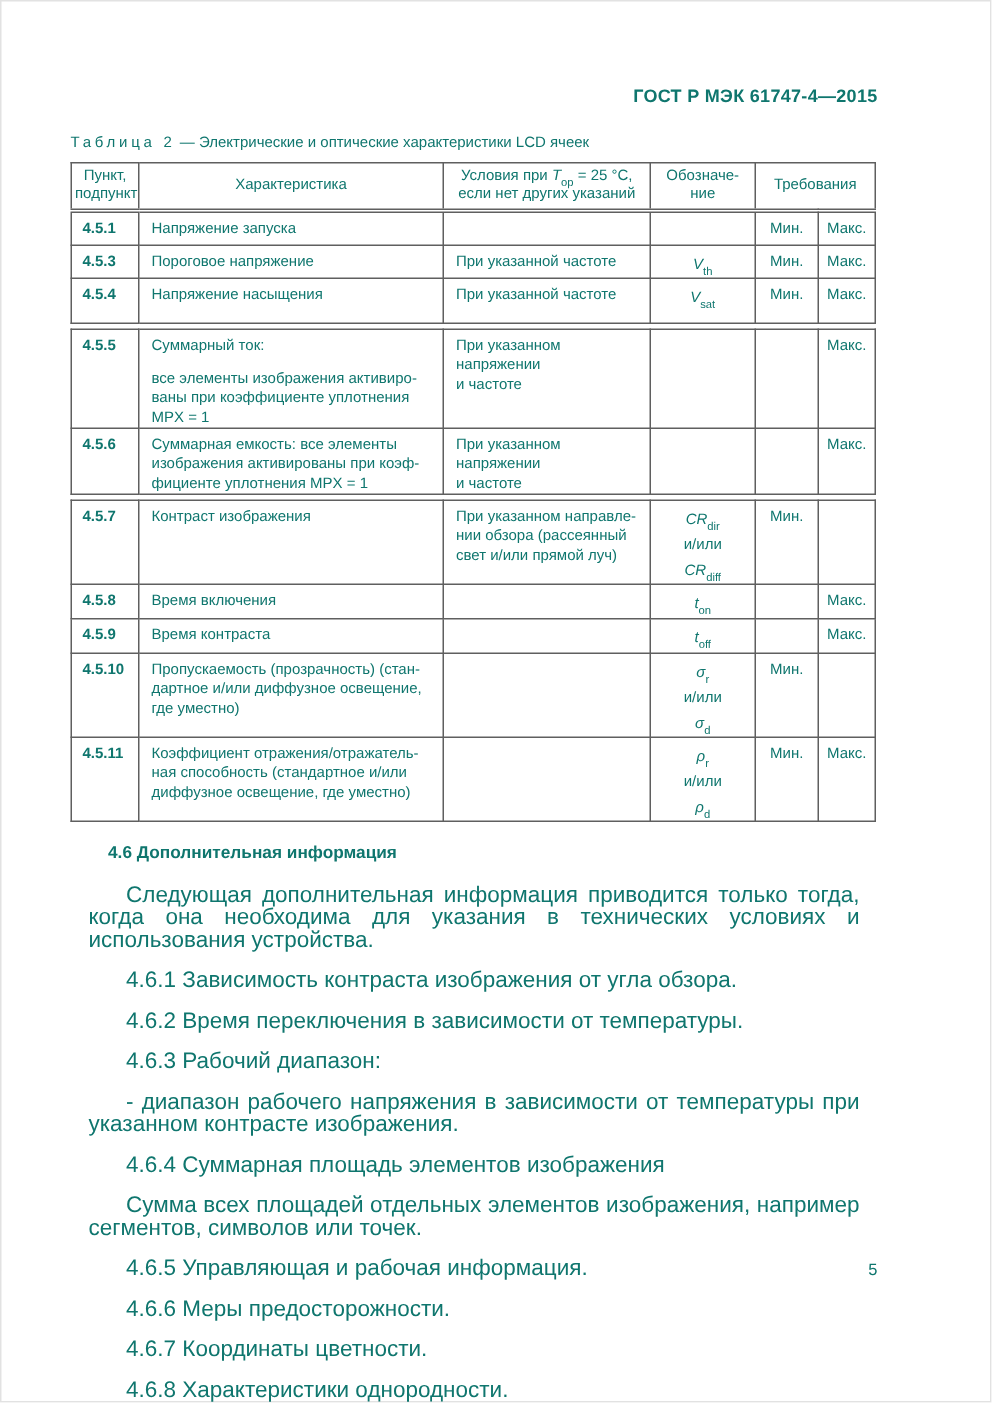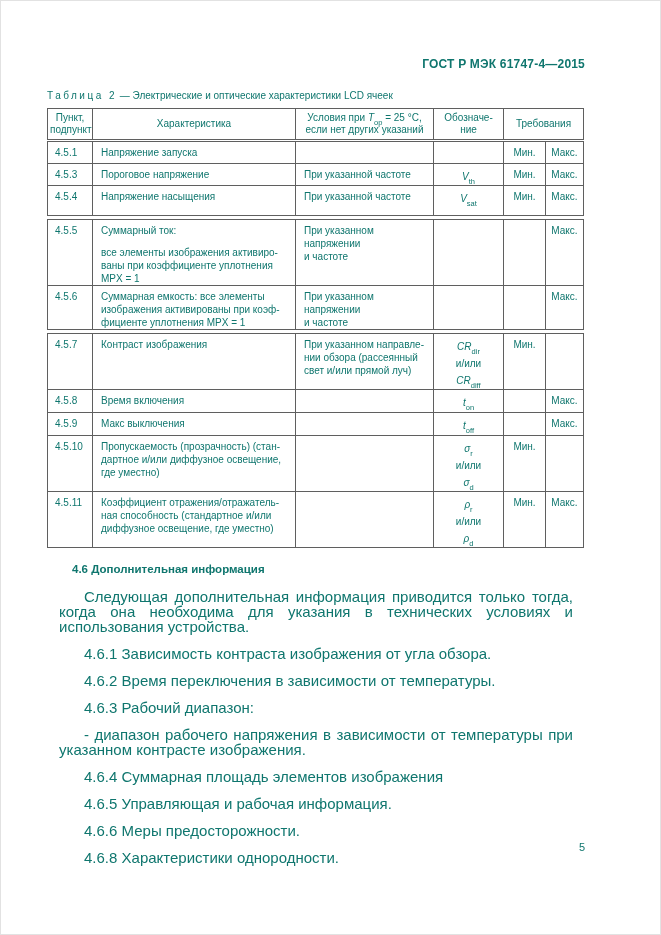--- a/index.html
+++ b/index.html
@@ -31,21 +31,21 @@
     font-size:10px;font-weight:normal;
     vertical-align:top;
     padding:0;overflow:hidden;
   }
   .tbl th{
     text-align:center;vertical-align:middle;
     line-height:12px;padding:3px 2px;
     border-bottom:3px double #5f5f5f;
     height:31px;box-sizing:border-box;
   }
-  td.c-item{padding:5px 2px 0 7px;}
+  td.c-item{padding:5px 2px 0 7px;font-weight:bold;}
   td.c-char,td.c-cond{padding:4px 6px 0 8px;line-height:13px;}
   td.c-sym{text-align:center;padding-top:4px;}
   td.c-min,td.c-max{text-align:center;padding-top:5px;}
   .blank-line{height:9px;}
   .sym-line{line-height:17px;}
   .tbl i,.caption i,th i{font-style:italic;}
   sub{font-size:7.5px;line-height:0;position:relative;top:1px;}
   .section{position:absolute;top:562px;left:47px;width:538px;}
   .sec-heading{
     font-size:11.5px;font-weight:bold;
@@ -212,21 +212,21 @@
             <td class="c-cond"></td>
             <td class="c-sym">
               <div class="sym-line"><i>t</i><sub>on</sub></div>
             </td>
             <td class="c-min"></td>
             <td class="c-max">Макс.</td>
           </tr>
           <tr style="height: 23px;">
             <td class="c-item">4.5.9</td>
             <td class="c-char">
-              <div>Макс выключения</div>
+              <div>Время контраста</div>
             </td>
             <td class="c-cond"></td>
             <td class="c-sym">
               <div class="sym-line"><i>t</i><sub>off</sub></div>
             </td>
             <td class="c-min"></td>
             <td class="c-max">Макс.</td>
           </tr>
           <tr style="height: 43px;">
             <td class="c-item">4.5.10</td>
@@ -266,21 +266,23 @@
 
   <div class="section">
     <div class="sec-heading">4.6 Дополнительная информация</div>
     <div id="paragraphs">
         <p class="para">Следующая дополнительная информация приводится только тогда, когда она необходима для указания в технических условиях и использования устройства.</p>
         <p class="para">4.6.1 Зависимость контраста изображения от угла обзора.</p>
         <p class="para">4.6.2 Время переключения в зависимости от температуры.</p>
         <p class="para">4.6.3 Рабочий диапазон:</p>
         <p class="para">- диапазон рабочего напряжения в зависимости от температуры при указанном контрасте изображения.</p>
         <p class="para">4.6.4 Суммарная площадь элементов изображения</p>
+        <p class="para">Сумма всех площадей отдельных элементов изображения, например сегментов, символов или точек.</p>
         <p class="para">4.6.5 Управляющая и рабочая информация.</p>
         <p class="para">4.6.6 Меры предосторожности.</p>
+        <p class="para">4.6.7 Координаты цветности.</p>
         <p class="para">4.6.8 Характеристики однородности.</p>
       </div>
   </div>
 
   <div class="page-number">5</div>
 
 </div>
 
 </body></html>

